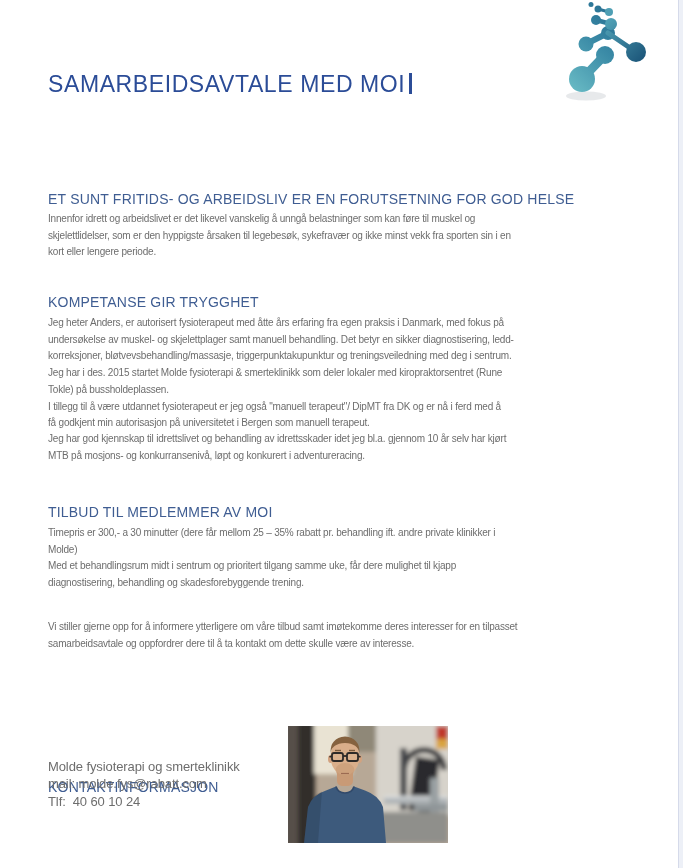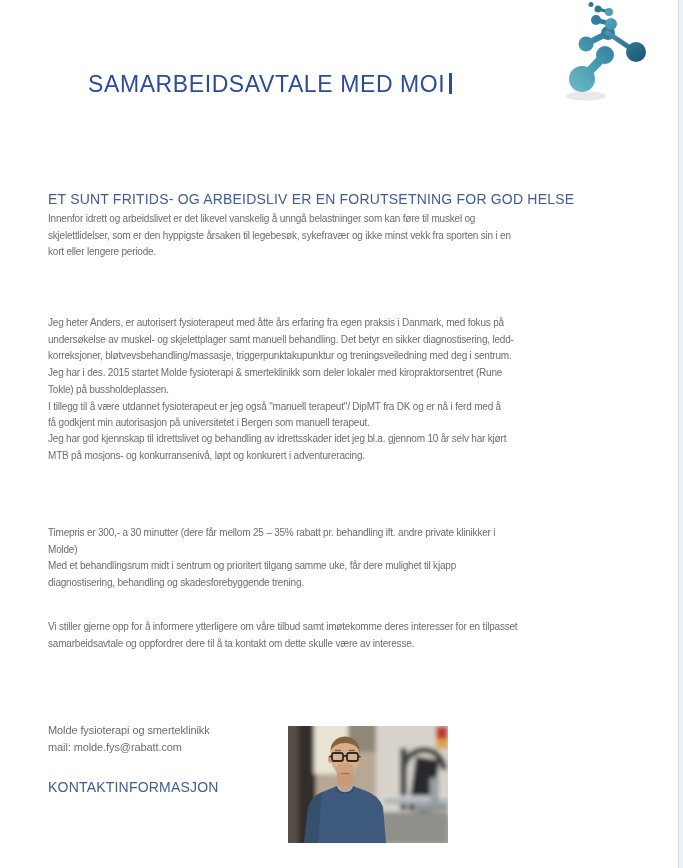--- a/index.html
+++ b/index.html
@@ -4,37 +4,37 @@
 <style>
   html,body { margin:0; padding:0; background:#ffffff; }
   .doc {
     position:relative; width:683px; height:868px; background:#ffffff;
     overflow:hidden; font-family:"Liberation Sans","DejaVu Sans",sans-serif;
   }
   .edge { position:absolute; top:0; right:0; width:4px; height:100%;
           background:#edf0f7; border-left:1px solid #d5daea; }
 
   .title { position:absolute; left:48px; top:71px; font-size:23px;
-           letter-spacing:0.6px; color:#2b4c97; white-space:nowrap;margin-left:40px; }
+           letter-spacing:0.6px; color:#2b4c97; white-space:nowrap; }
   .caret-bar { display:inline-block; width:2.5px; height:21px; margin-left:4px;
                background:#2b4c97; vertical-align:-2px; }
 
   .h { position:absolute; left:48px; font-size:14px; letter-spacing:0.2px;
        color:#3f5d92; white-space:nowrap;text-align:right; }
   .b { position:absolute; left:48px; width:620px; font-size:10px;
        letter-spacing:-0.2px; line-height:16.7px; color:#6d6d6d;
        white-space:pre-line; }
 
   .s1h { top:191px; }  .s1b { top:211px; }
   .s2h { top:294px; }  .s2b { top:315px; }  .s2b2 { top:431px; }
   .s3h { top:504px; }  .s3b { top:525px; }
   .closing { top:619px; }
 
   .c-head { top:737px;margin-top:42px; }
-  .c-lines { position:absolute; left:48px; top:722px; font-size:11px;
+  .c-lines { position:absolute; left:48px; top:758px; font-size:13px;
              letter-spacing:-0.1px; line-height:17.4px; color:#6d6d6d; }
   .c-lines > div { white-space:pre; }
 
   .logo { position:absolute; left:548px; top:2px; }
   .photo { position:absolute; left:288px; top:726px; }
 </style>
 </head>
 <body>
 
 <div class="doc">
@@ -75,42 +75,45 @@
 
   <div class="title">
     <span>SAMARBEIDSAVTALE MED MOI</span><span class="caret-bar"></span>
   </div>
 
   <div class="h s1h">ET SUNT FRITIDS- OG ARBEIDSLIV ER EN FORUTSETNING FOR GOD HELSE</div>
   <div class="b s1b">Innenfor idrett og arbeidslivet er det likevel vanskelig å unngå belastninger som kan føre til muskel og
 skjelettlidelser, som er den hyppigste årsaken til legebesøk, sykefravær og ikke minst vekk fra sporten sin i en
 kort eller lengere periode.</div>
 
+  <div class="h s2h">KOMPETANSE GIR TRYGGHET</div>
   <div class="b s2b">Jeg heter Anders, er autorisert fysioterapeut med åtte års erfaring fra egen praksis i Danmark, med fokus på
 undersøkelse av muskel- og skjelettplager samt manuell behandling. Det betyr en sikker diagnostisering, ledd-
 korreksjoner, bløtvevsbehandling/massasje, triggerpunktakupunktur og treningsveiledning med deg i sentrum.
 Jeg har i des. 2015 startet Molde fysioterapi &amp; smerteklinikk som deler lokaler med kiropraktorsentret (Rune
 Tokle) på bussholdeplassen.
 I tillegg til å være utdannet fysioterapeut er jeg også "manuell terapeut"/ DipMT fra DK og er nå i ferd med å
 få godkjent min autorisasjon på universitetet i Bergen som manuell terapeut.</div>
   <div class="b s2b2">Jeg har god kjennskap til idrettslivet og behandling av idrettsskader idet jeg bl.a. gjennom 10 år selv har kjørt
 MTB på mosjons- og konkurransenivå, løpt og konkurert i adventureracing.</div>
 
+  <div class="h s3h">TILBUD TIL MEDLEMMER AV MOI</div>
   <div class="b s3b">Timepris er 300,- a 30 minutter (dere får mellom 25 – 35% rabatt pr. behandling ift. andre private klinikker i
 Molde)
 Med et behandlingsrum midt i sentrum og prioritert tilgang samme uke, får dere mulighet til kjapp
 diagnostisering, behandling og skadesforebyggende trening.</div>
 
   <div class="b closing">Vi stiller gjerne opp for å informere ytterligere om våre tilbud samt imøtekomme deres interesser for en tilpasset
 samarbeidsavtale og oppfordrer dere til å ta kontakt om dette skulle være av interesse.</div>
 
   <div class="h c-head">KONTAKTINFORMASJON</div>
   <div class="c-lines">
     <div>Molde fysioterapi og smerteklinikk</div>
     <div>mail: molde.fys@rabatt.com</div>
+    <div>Tlf:  40 60 10 24</div>
   </div>
 
   <svg class="photo" width="160" height="117" viewBox="0 0 160 117">
     <defs>
       <filter id="pblur" x="-10%" y="-10%" width="120%" height="120%">
         <feGaussianBlur stdDeviation="2.2"></feGaussianBlur>
       </filter>
       <clipPath id="pclip">
           <rect x="0" y="0" width="160" height="117"></rect>
         </clipPath>

